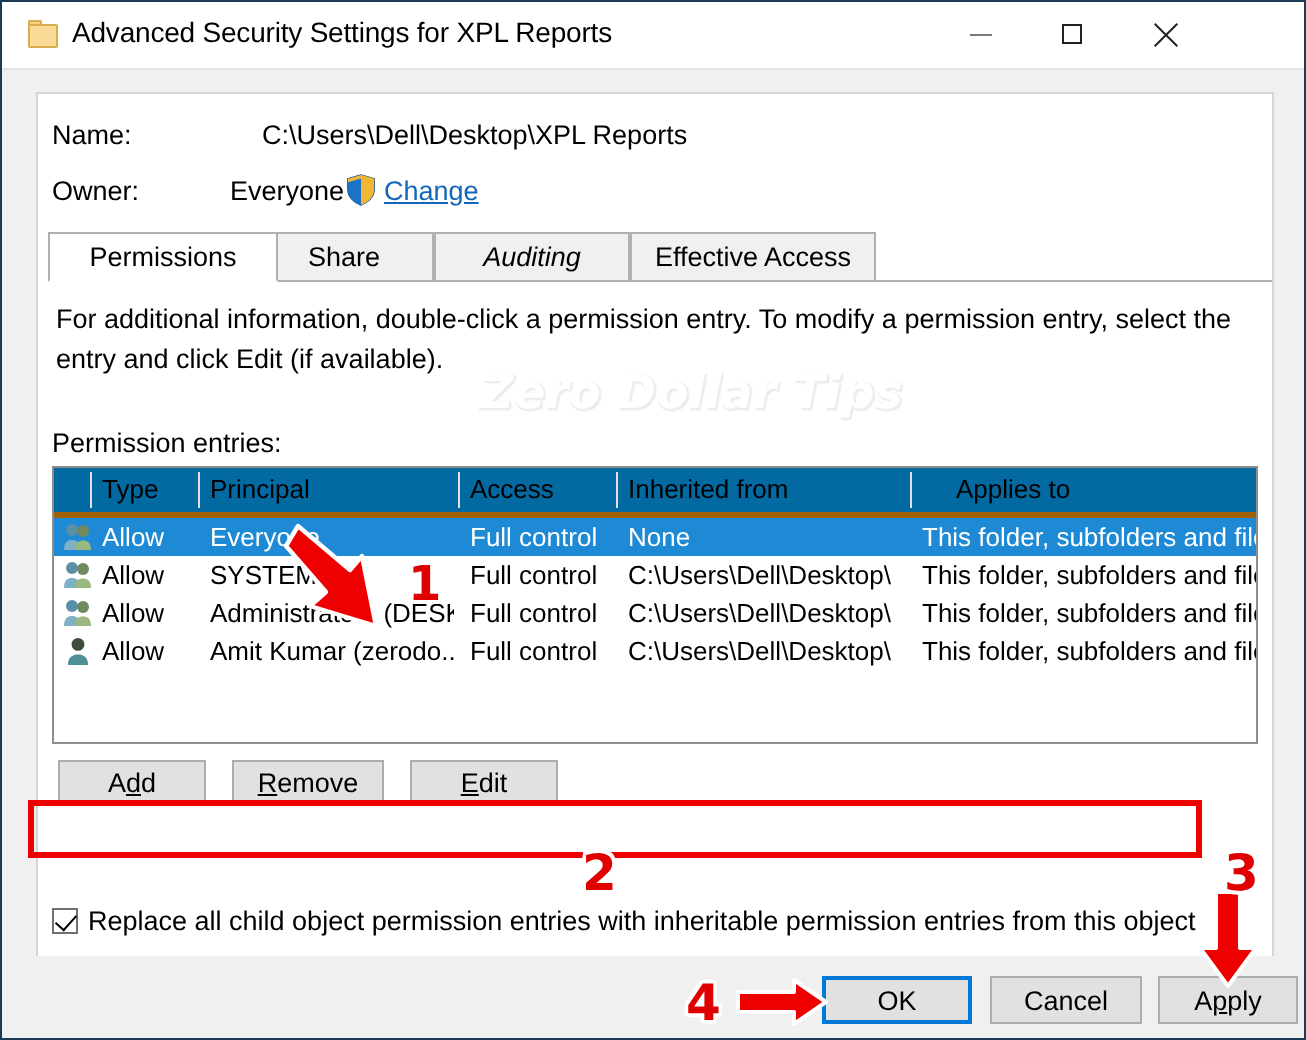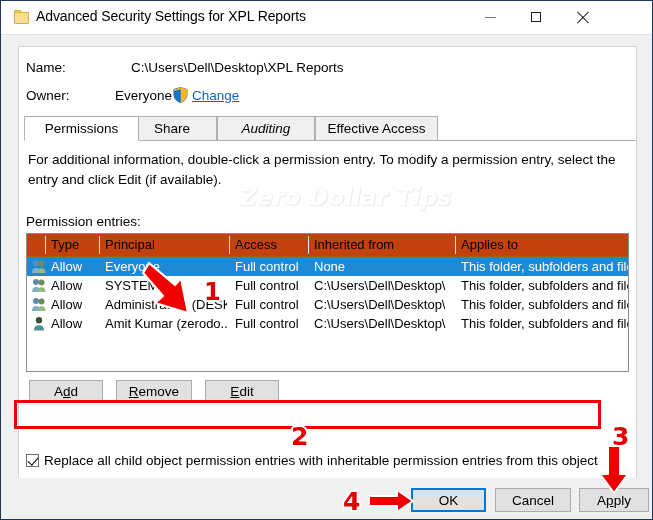--- a/index.html
+++ b/index.html
@@ -222,22 +222,22 @@
     width: 603px;
     height: 139px;
     background: #ffffff;
     border: 1px solid #8d8d8d;
     box-sizing: border-box;
     overflow: hidden;
   }
   #list-head {
     position: relative;
     height: 22px;
-    background: #c2410c;
-    border-bottom: 1px solid #a16207;
+    background: #0369a1;
+    border-bottom: 3px solid #a16207;
   }
   .head-cell {
     position: absolute;
     top: 3px;
     font-size: 13px;
     color: #000;
     white-space: nowrap;
   }
   .head-sep {
     position: absolute;
@@ -455,21 +455,21 @@
       <div id="list-head">
         <div class="head-sep" style="left:18px;"></div>
         <div class="head-sep" style="left:72px;"></div>
         <div class="head-sep" style="left:202px;"></div>
         <div class="head-sep" style="left:281px;"></div>
         <div class="head-sep" style="left:428px;"></div>
         <div class="head-cell" style="left:24px;">Type</div>
         <div class="head-cell" style="left:78px;">Principal</div>
         <div class="head-cell" style="left:208px;">Access</div>
         <div class="head-cell" style="left:287px;">Inherited from</div>
-        <div class="head-cell" style="left:434px;text-align:center;">Applies to</div>
+        <div class="head-cell" style="left:451px;text-align:center;">Applies to</div>
       </div>
 
       <div class="row selected">
         <svg class="row-icon" viewBox="0 0 16 15">
           <circle cx="5" cy="4" r="3" fill="#5b8fa8"></circle>
           <path d="M1 14 C1 10 3 9 5 9 C7 9 9 10 9 14 Z" fill="#7fb0c4"></path>
           <circle cx="10.5" cy="4.5" r="3" fill="#6f8a5c"></circle>
           <path d="M6.5 14 C6.5 10.2 8.5 9.3 10.5 9.3 C12.5 9.3 14.5 10.2 14.5 14 Z" fill="#9ab87f"></path>
         </svg>
         <div class="cell" style="left:24px;">Allow</div>

